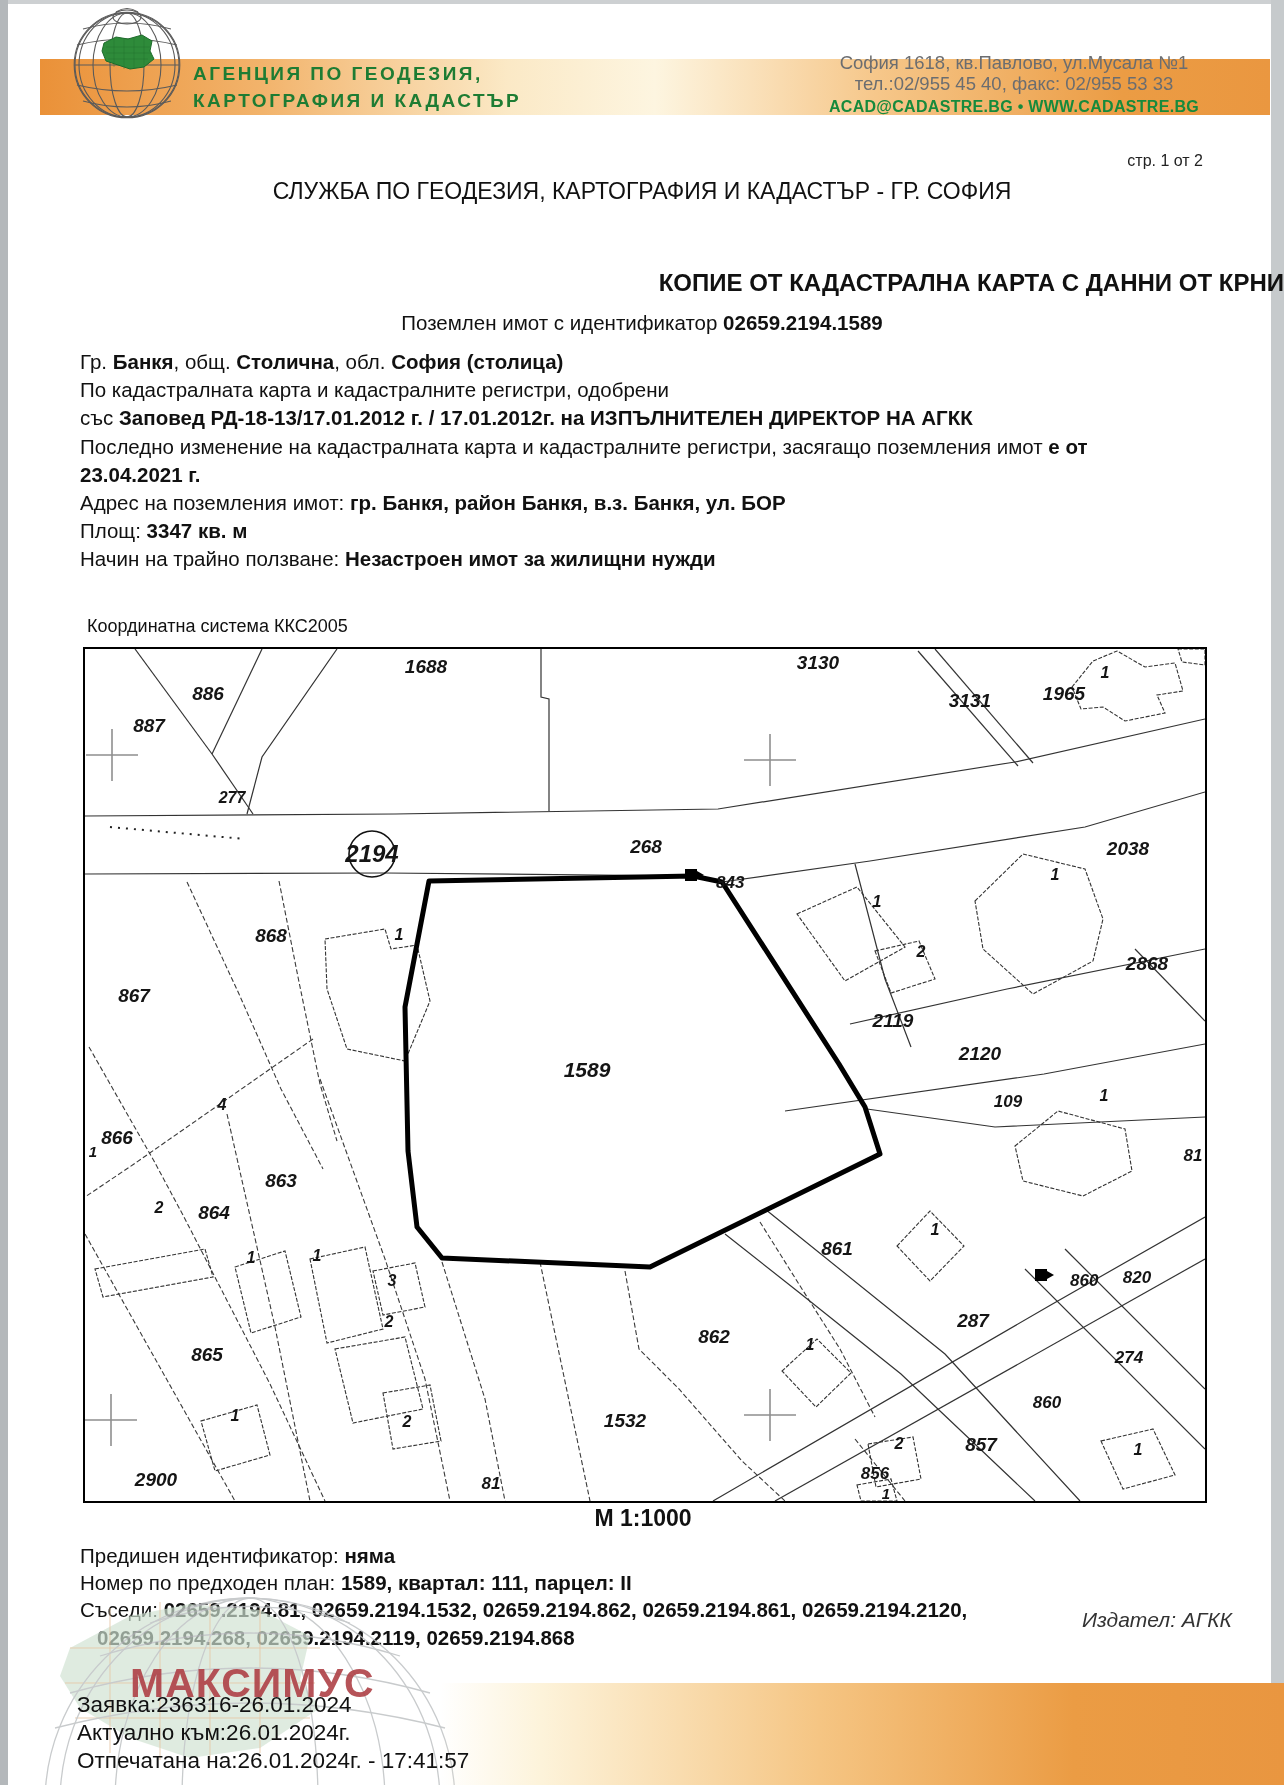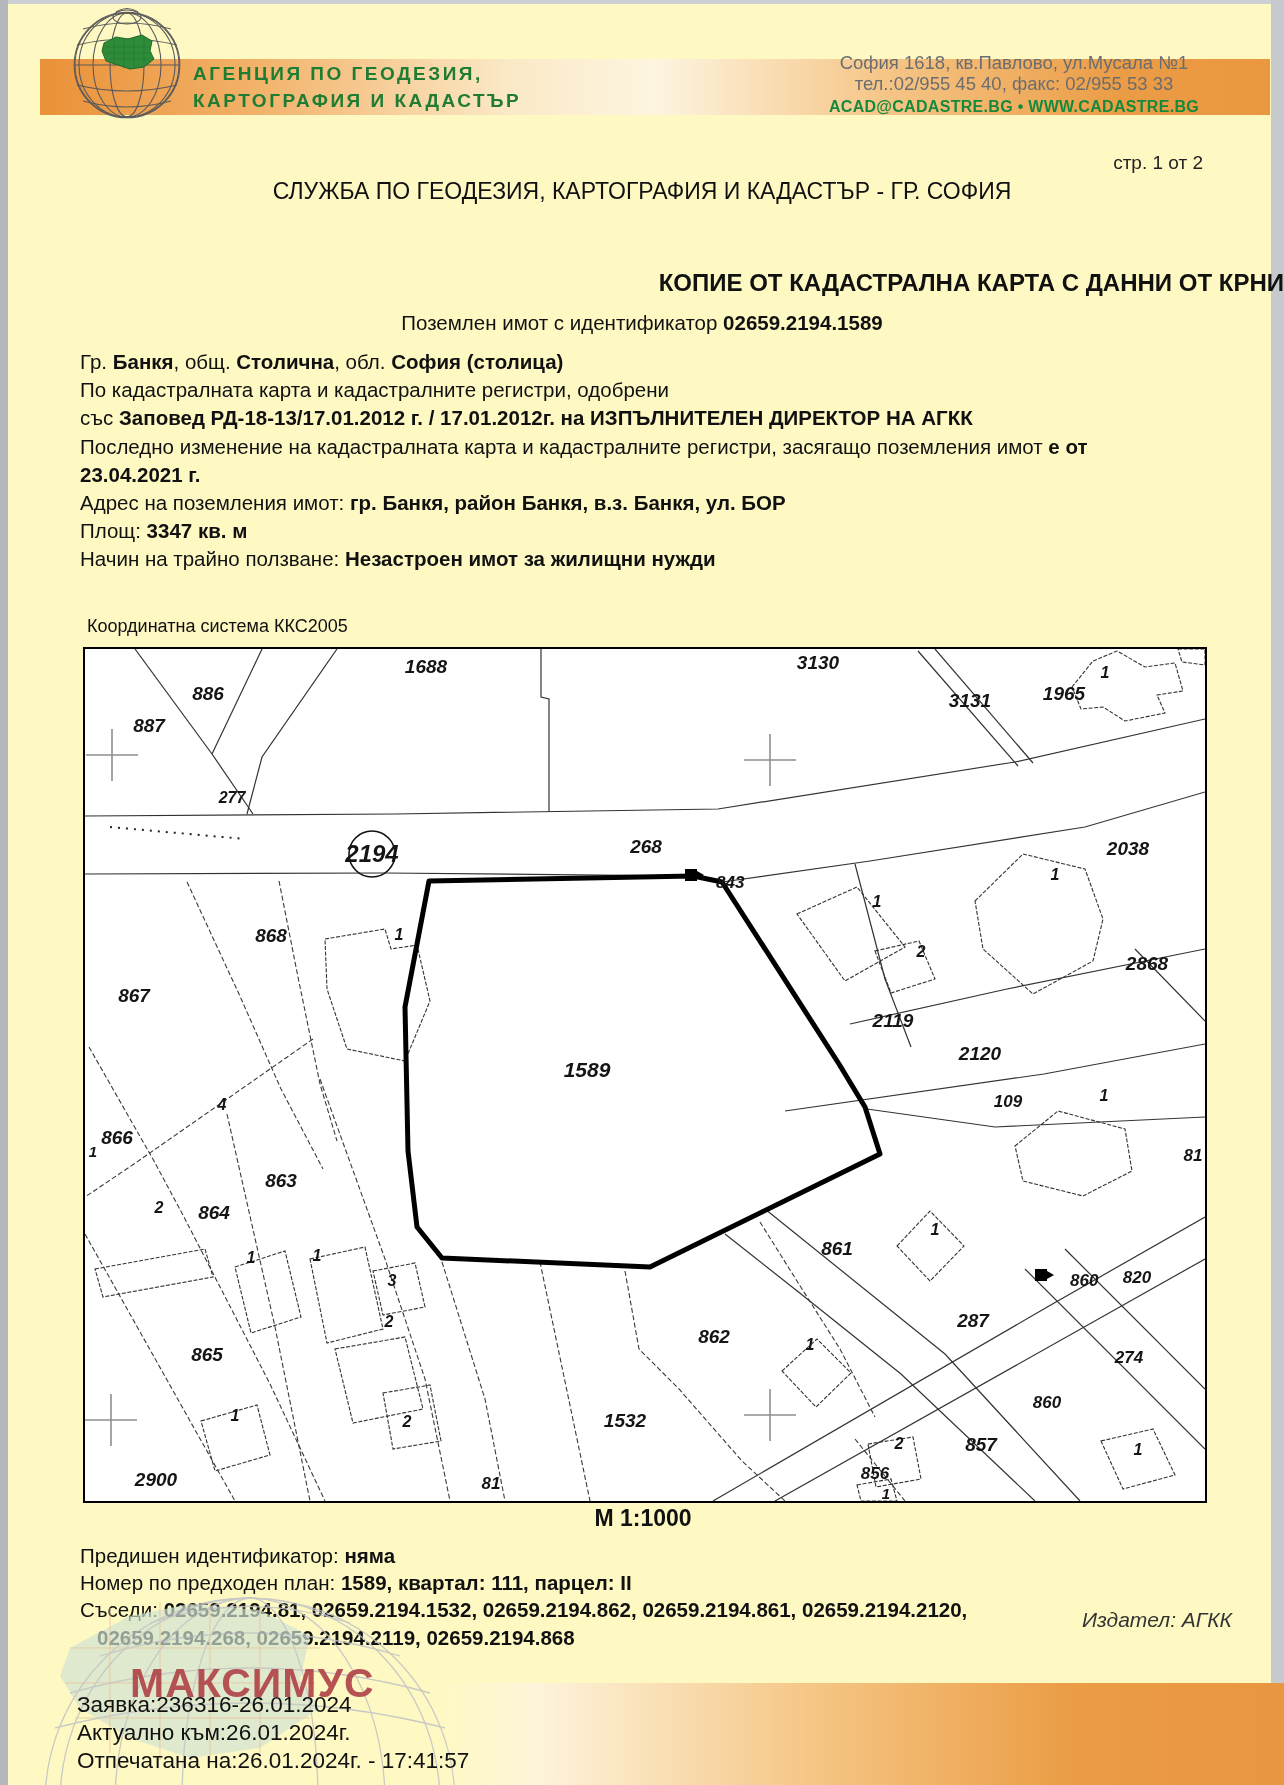--- a/index.html
+++ b/index.html
@@ -1,26 +1,26 @@
 <!DOCTYPE html>
 <html><head>
 <meta charset="utf-8">
 <style>
   html,body{margin:0;padding:0;background:#e9e9e9;font-family:"Liberation Sans",sans-serif;}
-  #page{position:relative;width:1284px;height:1785px;background:#fef9c3;overflow:hidden;margin:0 auto;}
+  #page{position:relative;width:1284px;height:1785px;background:#ffffff;overflow:hidden;margin:0 auto;}
   .edge-left{position:absolute;left:0;top:0;width:8px;height:100%;background:#b4b8bb;}
   .edge-top{position:absolute;left:0;top:0;width:100%;height:4px;background:#cdd0d2;}
   .edge-right{position:absolute;right:0;top:0;width:13px;height:100%;background:#c6cacc;}
   .abs{position:absolute;}
   #orange-bar{left:40px;top:59px;width:1230px;height:56px;
     background:linear-gradient(90deg,#ea9138 0%,#f2b36b 18%,#fbe9c6 38%,#fdf5e0 50%,#f6c78a 68%,#eb9c44 88%,#ea9740 100%);}
   #agency-name{left:193px;top:60px;color:#1e7c33;font-weight:bold;font-size:19px;line-height:27px;letter-spacing:2.5px;}
   #contact{right:85px;top:52px;text-align:center;color:#6b6d70;font-size:18.5px;line-height:21px;}
   #contact .mail{color:#168a3c;font-size:16px;font-weight:bold;letter-spacing:.3px;margin-top:2px;}
-  #page-num{right:81px;top:152px;font-size:19px;color:#222;}
+  #page-num{right:81px;top:152px;font-size:16px;color:#222;}
   #doc-title{left:0;top:178px;width:100%;text-align:center;font-size:23px;color:#111;}
   #doc-subtitle{left:0;top:269px;width:100%;text-align:right;font-size:24px;font-weight:bold;color:#111;}
   #id-line{left:0;top:311px;width:100%;text-align:center;font-size:20.5px;color:#111;}
   #para{left:80px;top:348px;width:1140px;font-size:20.5px;line-height:28.2px;color:#111;}
   .b{font-weight:bold;text-align:right;}
   #coordsys{left:87px;top:616px;font-size:18px;color:#111;}
   #map-wrap{left:83px;top:647px;width:1120px;height:852px;border:2px solid #000;background:#fff;}
   #scale-label{left:83px;top:1505px;width:1120px;text-align:center;font-size:23px;font-weight:bold;color:#111;}
   #footer-block{left:80px;top:1542px;width:1150px;font-size:20.5px;line-height:27.2px;color:#111;}
   #footer-block .line.indent{padding-left:17px;}

